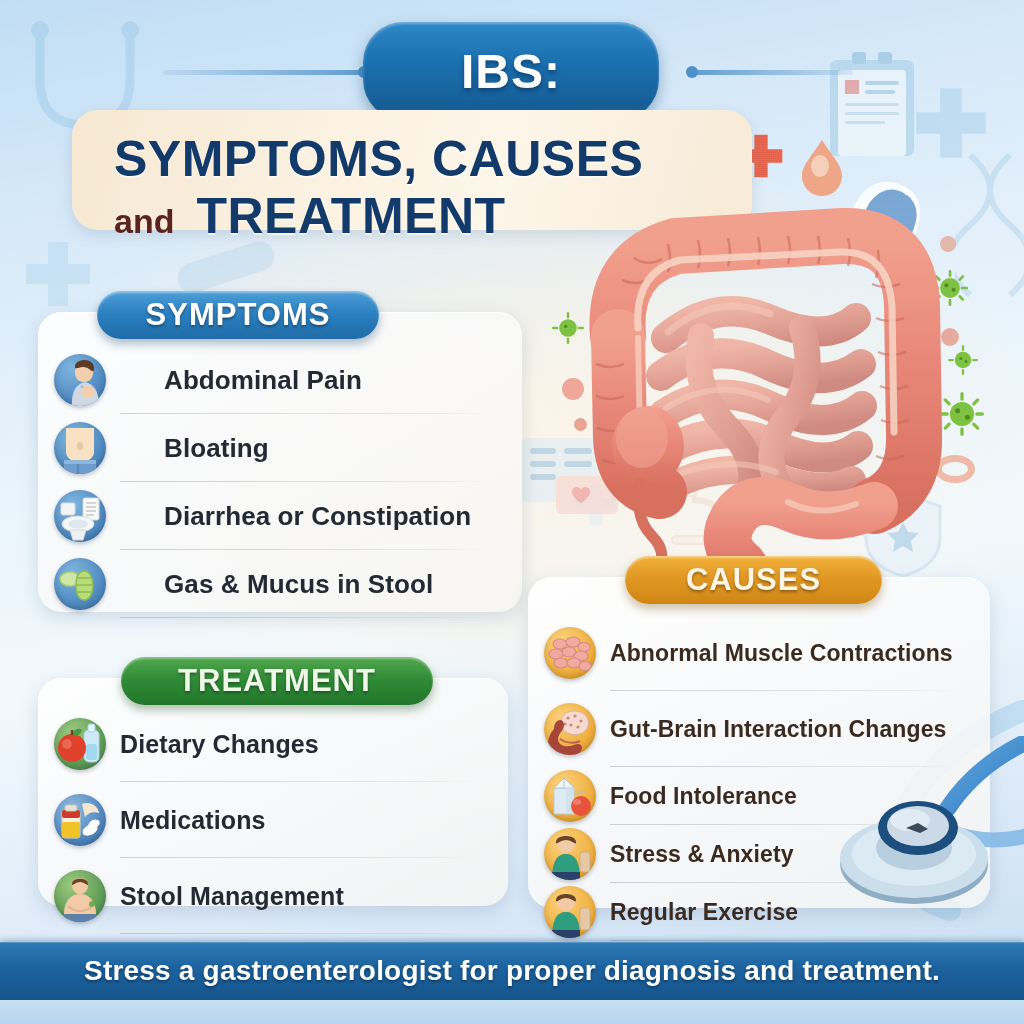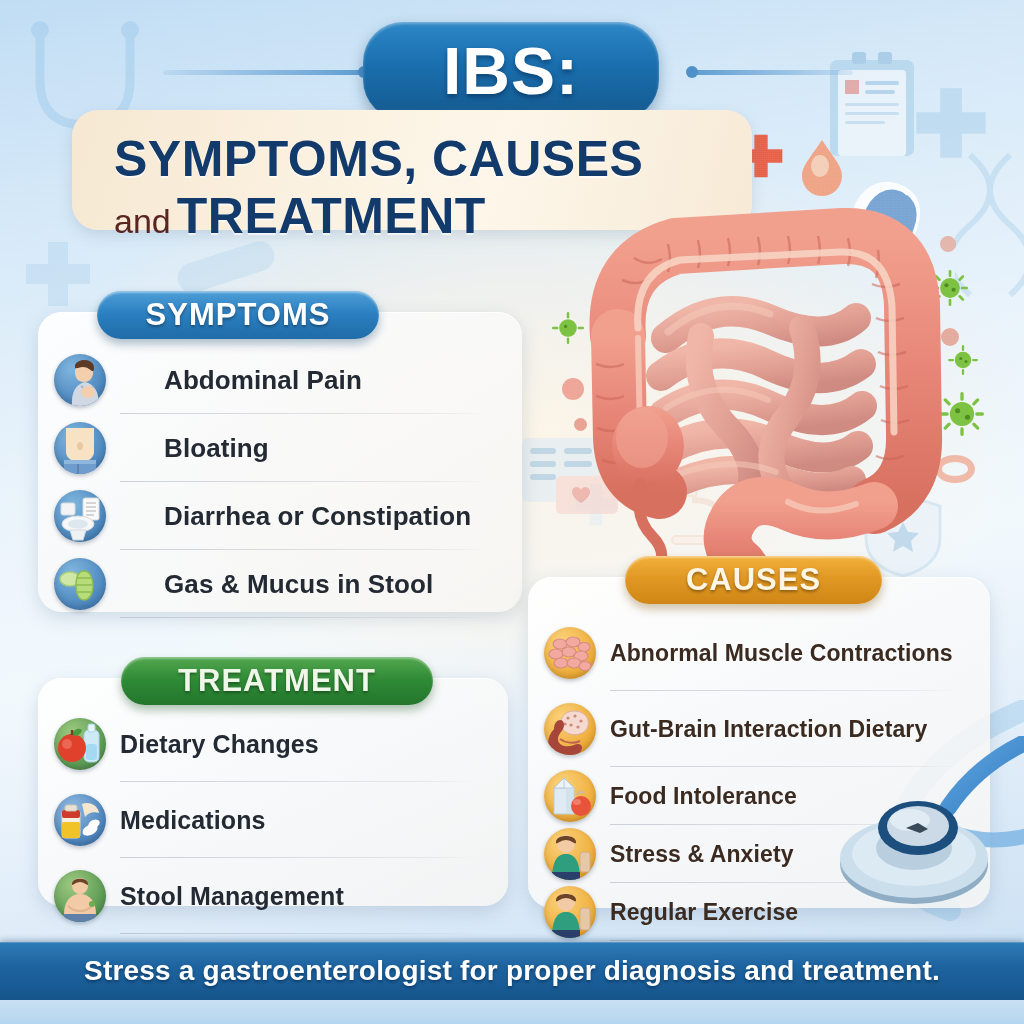--- a/index.html
+++ b/index.html
@@ -34,39 +34,39 @@
   .hdot.r { left:686px; }
 
   .ibs-pill {
     position:absolute; left:363px; top:22px; width:296px; height:98px;
     border-radius:40px;
     background:linear-gradient(180deg,#2d87c7 0%,#1a6ead 45%,#14598f 100%);
     box-shadow:0 6px 14px rgba(10,60,100,.35), inset 0 2px 3px rgba(255,255,255,.35);
     display:flex; align-items:center; justify-content:center;
   }
   .ibs-pill span {
-    font-size:66px; font-weight:bold; color:#fff; letter-spacing:1px;
+    font-size:48px; font-weight:bold; color:#fff; letter-spacing:1px;
     text-shadow:0 3px 5px rgba(0,40,80,.55);
     font-family:"Liberation Sans", sans-serif;
   }
 
   .title-card {
     position:absolute; left:72px; top:110px; width:680px; height:120px;
     border-radius:26px;
     background:linear-gradient(105deg,#f6e8d2 0%,#fbf1e0 35%,#fdf6e9 62%,#f7ead6 100%);
     box-shadow:0 5px 14px rgba(110,130,150,.22);
     padding:20px 0 0 42px;
   }
   .title-card .l1 {
     font-size:50px; font-weight:bold; color:#123a6b; letter-spacing:.5px; line-height:58px;
     text-shadow:0 2px 1px rgba(255,255,255,.7);
   }
   .title-card .l2 { line-height:56px; }
   .title-card .l2 .and {
-    font-size:34px; font-weight:normal; color:#5a2420; margin-right:6px;
+    font-size:34px; font-weight:bold; color:#5a2420; margin-right:22px;
   }
   .title-card .l2 .tr {
     font-size:50px; font-weight:bold; color:#123a6b; letter-spacing:.5px;
     text-shadow:0 2px 1px rgba(255,255,255,.7);
   }
 
   
   .pill {
     position:absolute; height:48px; border-radius:26px;
     display:flex; align-items:center; justify-content:center; z-index:6;
@@ -560,21 +560,21 @@
               <circle cx="31" cy="13" r="1.6"></circle>
               <circle cx="37" cy="18" r="1.6"></circle>
             <circle cx="27" cy="22" r="1.6"></circle>
               <circle cx="34" cy="24" r="1.6"></circle>
               <circle cx="21" cy="21" r="1.6"></circle>
           </g>
           <path d="M10 26c0-10 10-12 10-4 0 6-6 8-6 14 0 7 9 9 16 6 6-3 10 1 7 6-4 6-20 8-28 1-6-5-7-14 1-23z" fill="#a6453a"></path>
           <path d="M16 36c5 4 14 5 20 2" fill="none" stroke="#c06254" stroke-width="2"></path>
         </svg>
       </div>
-      <div class="label">Gut-Brain Interaction Dietary</div>
+      <div class="label">Gut-Brain Interaction Changes</div>
       <div class="rule"></div>
     </div>
 
     <div class="row short">
       <div class="icon-badge o">
         <svg viewBox="0 0 52 52">
           <path d="M10 18h20v26H10z" fill="#dfeaf2" stroke="#b9cbd8"></path>
           <path d="M10 18l10-10 10 10z" fill="#eef5fa" stroke="#b9cbd8"></path>
           <path d="M20 8v10" stroke="#b9cbd8"></path>
           <path d="M22 18h8v26h-8z" fill="#cddfeb" opacity=".7"></path>

